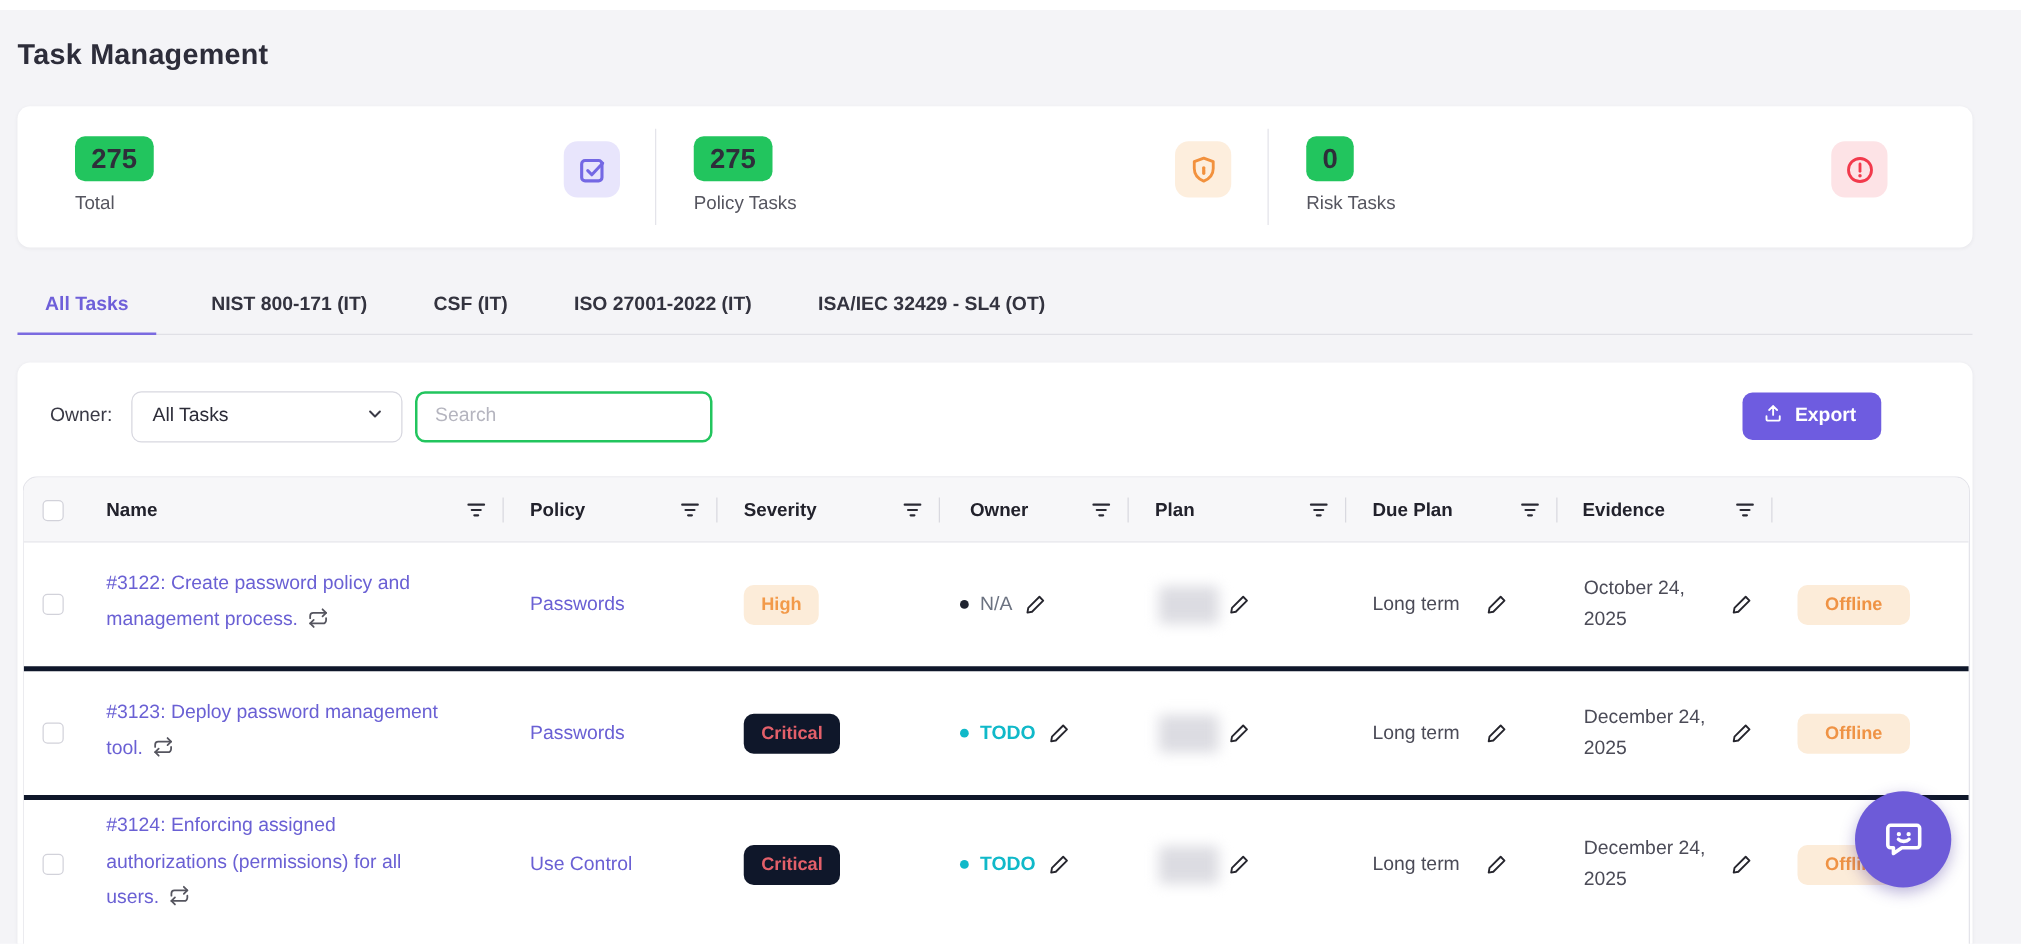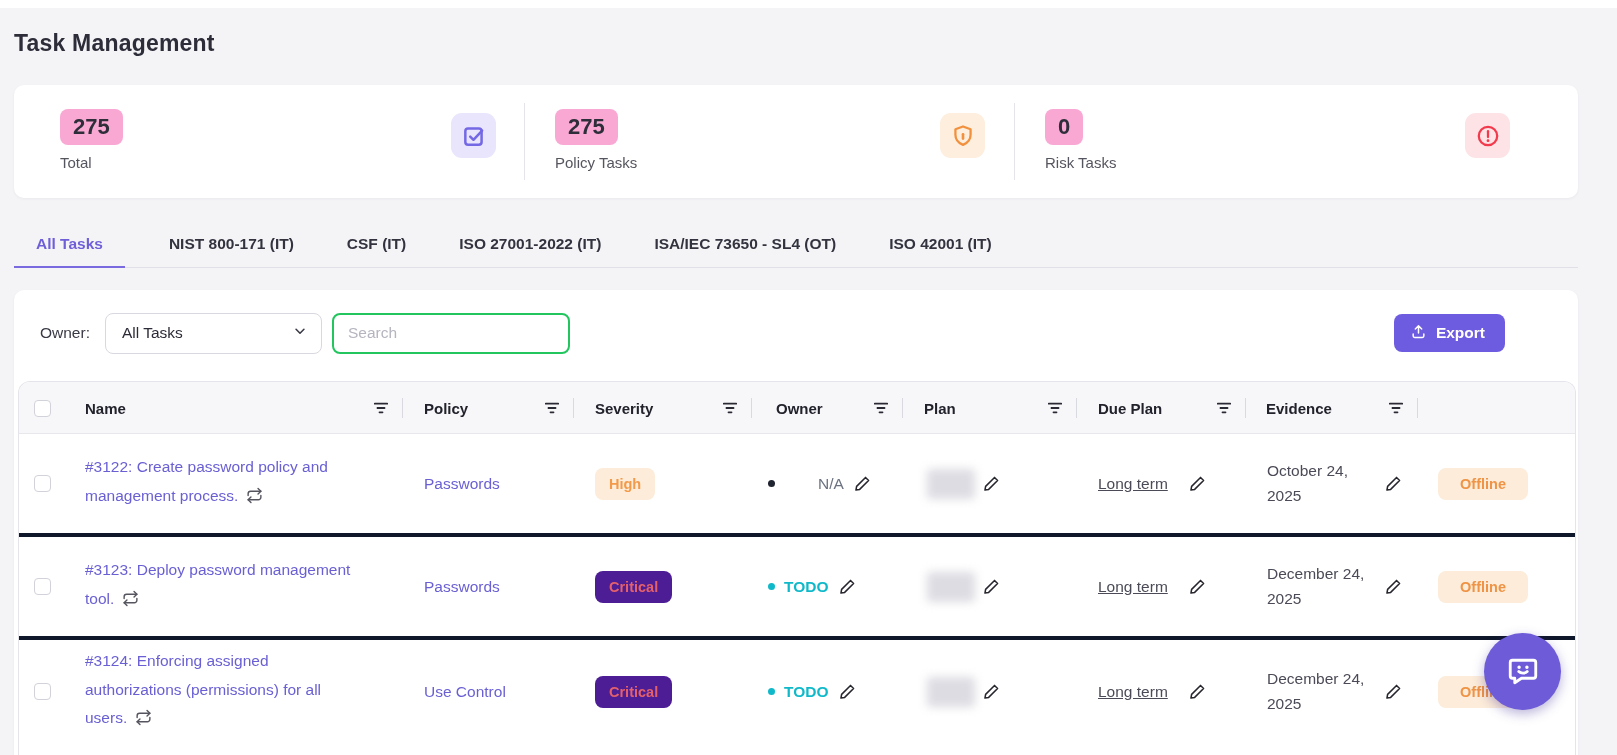--- a/index.html
+++ b/index.html
@@ -8,21 +8,21 @@
     font-family:"Liberation Sans","DejaVu Sans",sans-serif;
     background:#f4f4f7; color:#2c2c38; position:relative;
   }
   .top-strip { position:absolute; left:0; top:0; width:1617px; height:8px; background:#ffffff; }
   .page-title { position:absolute; left:14px; top:30px; font-size:23px; font-weight:700; color:#2d2d3a; letter-spacing:.2px; }
 
   
   .stats-card { position:absolute; left:14px; top:85px; width:1564px; height:113px;
     background:#fff; border-radius:10px; box-shadow:0 1px 3px rgba(30,30,60,.05); }
   .stat-group { position:absolute; top:24px; display:flex; flex-direction:column; gap:9px; }
-  .stat-badge { display:inline-block; align-self:flex-start; background:#f9a8d4; color:#2e2e3a;
+  .stat-badge { display:inline-block; align-self:flex-start; background:#22c55e; color:#2e2e3a;
     font-size:22px; font-weight:700; padding:5px 13px; border-radius:8px; line-height:1.2; }
   .stat-label { font-size:15px; color:#55555f; }
   .stat-icon { position:absolute; top:28px; width:45px; height:45px; border-radius:11px;
     display:flex; align-items:center; justify-content:center; }
   .stat-divider { position:absolute; top:18px; width:1px; height:77px; background:#e4e4ea; }
 
   
   .tabs { position:absolute; left:14px; top:228px; width:1564px; display:flex; align-items:flex-end;
     border-bottom:1px solid #e0e0e6; height:40px; }
   .tab { padding:10px 22px 13px 22px; font-size:15.5px; font-weight:600; color:#33333f;
@@ -59,31 +59,31 @@
   .trow { height:103px; border-bottom:4px solid #0f172a; }
   .trow:last-child { border-bottom:none; }
   .cell { display:flex; align-items:center; font-size:15.5px; color:#4b4b57; }
   .cb { width:17px; height:17px; border:1.5px solid #d2d2da; border-radius:4px; background:#fff; cursor:pointer; margin-left:15px; }
   .name-cell { padding-left:18px; }
   .name-text { width:278px; color:#6a60d4; line-height:1.85; cursor:pointer; }
   .repeat-icon { display:inline-block; vertical-align:-3px; margin-left:8px; cursor:pointer; }
   .policy-link { padding-left:21px; color:#6a60d4; cursor:pointer; }
   .sev-badge { margin-left:21px; padding:8px 14px; border-radius:8px; font-size:14.5px; font-weight:600; }
   .sev-high { background:#fcecd9; color:#f29a4a; }
-  .sev-critical { background:#4c1d95; color:#e4606a; }
+  .sev-critical { background:#0f172a; color:#e4606a; }
   .status-cell { padding-left:16px; gap:9px; }
   .status-dot { width:7px; height:7px; border-radius:50%; flex:0 0 auto; }
   .status-na .status-dot { background:#1f2430; }
-  .status-na .status-text { color:#6b7280;margin-left:34px; }
+  .status-na .status-text { color:#6b7280; }
   .status-todo .status-dot { background:#10b9c9; }
   .status-todo .status-text { color:#10b9c9; font-weight:600; }
   .pencil { cursor:pointer; display:flex; align-items:center; }
   .owner-cell { padding-left:24px; gap:7px; }
   .owner-blur { width:48px; height:30px; background:#dcdce2; border-radius:3px; filter:blur(5px); }
-  .plan-cell { padding-left:21px; gap:20px;text-decoration:underline; }
+  .plan-cell { padding-left:21px; gap:20px; }
   .due-cell { padding-left:21px; gap:14px; }
   .due-text { width:103px; line-height:1.55; }
   .evidence-badge { margin-left:20px; min-width:90px; text-align:center; padding:8px 12px; border-radius:8px;
     background:#fcecd9; color:#ef9345; font-size:14.5px; font-weight:600; }
 
   
   .chat-fab { position:absolute; left:1484px; top:633px; width:77px; height:77px; border-radius:50%;
     background:#6d5bd8; border:none; display:flex; align-items:center; justify-content:center;
     box-shadow:0 4px 12px rgba(60,40,150,.35); cursor:pointer; }
 </style>
@@ -130,22 +130,21 @@
         <circle cx="12" cy="16.3" r="0.6" fill="#f23a4c" stroke-width="1.4"></circle>
     </svg>
   </div>
 </div>
 
 <div class="tabs">
   <div class="tab active">All Tasks</div>
   <div class="tab" style="margin-left:22px;">NIST 800-171 (IT)</div>
   <div class="tab" style="margin-left:9px;">CSF (IT)</div>
   <div class="tab" style="margin-left:9px;">ISO 27001-2022 (IT)</div>
-  <div class="tab" style="margin-left:9px;">ISA/IEC 73650 - SL4 (OT)</div>
-  <div class="tab" style="margin-left:9px;">ISO 42001 (IT)</div>
+  <div class="tab" style="margin-left:9px;">ISA/IEC 32429 - SL4 (OT)</div>
 </div>
 
 <div class="main-card">
 
   <div class="filter-row">
     <span class="show-label">Owner:</span>
     <div class="show-select">
       <span>All Tasks</span>
       <span>
         <svg width="14" height="14" viewBox="0 0 16 16" fill="none" stroke="#3a3a46" stroke-width="1.8" stroke-linecap="round" stroke-linejoin="round">

